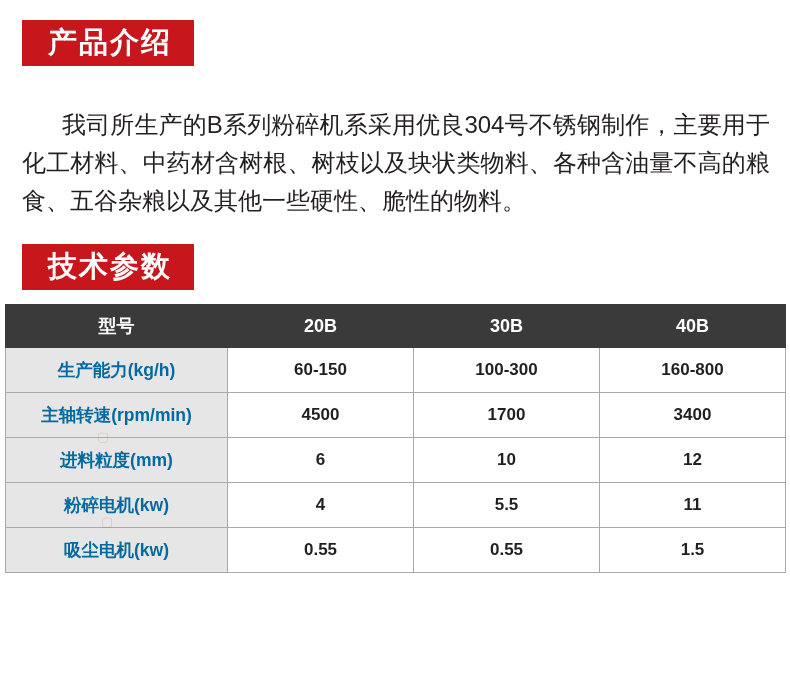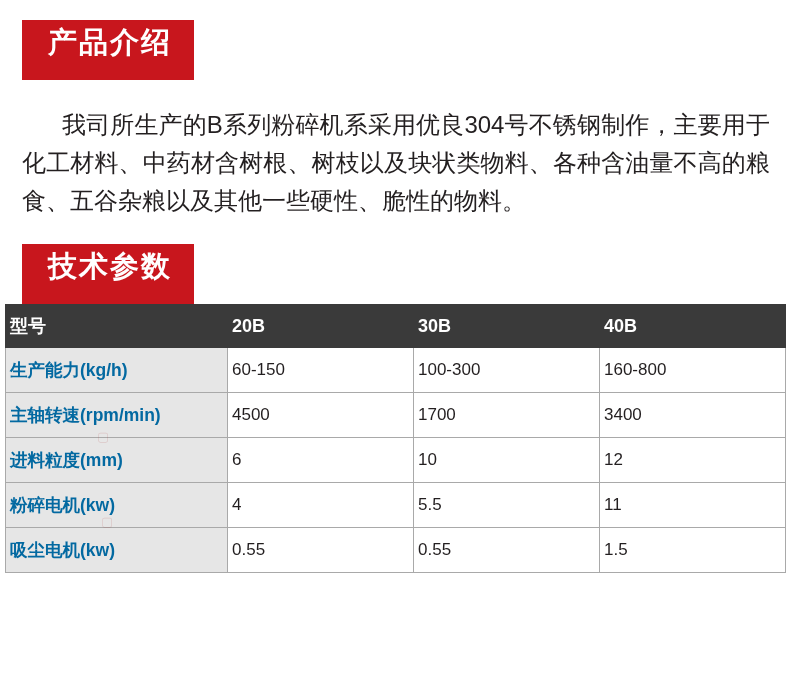--- a/index.html
+++ b/index.html
@@ -22,21 +22,21 @@
   }
 
   
   .banner {
     display: inline-block;
     background: #c8161d;
     color: #ffffff;
     font-size: 29px;
     font-weight: bold;
     letter-spacing: 2px;
-    padding: 7px 22px 23px 26px;
+    padding: 7px 22px 9px 26px;
     line-height: 1.05;
   }
   .banner-wrap-1 {
     position: absolute;
     left: 22px;
     top: 20px;
   }
   .banner-wrap-2 {
     position: absolute;
     left: 22px;
@@ -66,21 +66,21 @@
   }
   table.spec {
     border-collapse: collapse;
     width: 780px;
     table-layout: fixed;
   }
   table.spec th,
   table.spec td {
     border: 1px solid #a9a9a9;
     height: 45px;
-    text-align: left;
+    text-align: center;
     vertical-align: middle;
     font-size: 17px;
     color: #231f20;
     padding: 0 4px;
     box-sizing: border-box;
   }
   table.spec thead th {
     background: #3a3a3a;
     color: #ffffff;
     font-weight: bold;
@@ -89,21 +89,21 @@
     height: 43px;
   }
   table.spec tbody th.rowhead {
     background: #e6e6e6;
     font-weight: bold;
     font-size: 17.5px;
     color: #0369a1;
   }
   table.spec tbody td {
     background: #ffffff;
-    font-weight: normal;
+    font-weight: bold;
   }
   col.c1 { width: 222px; }
   col.c2 { width: 186px; }
   col.c3 { width: 186px; }
   col.c4 { width: 186px; }
 
   
   .wm {
     position: absolute;
     color: rgba(180, 60, 60, 0.18);

